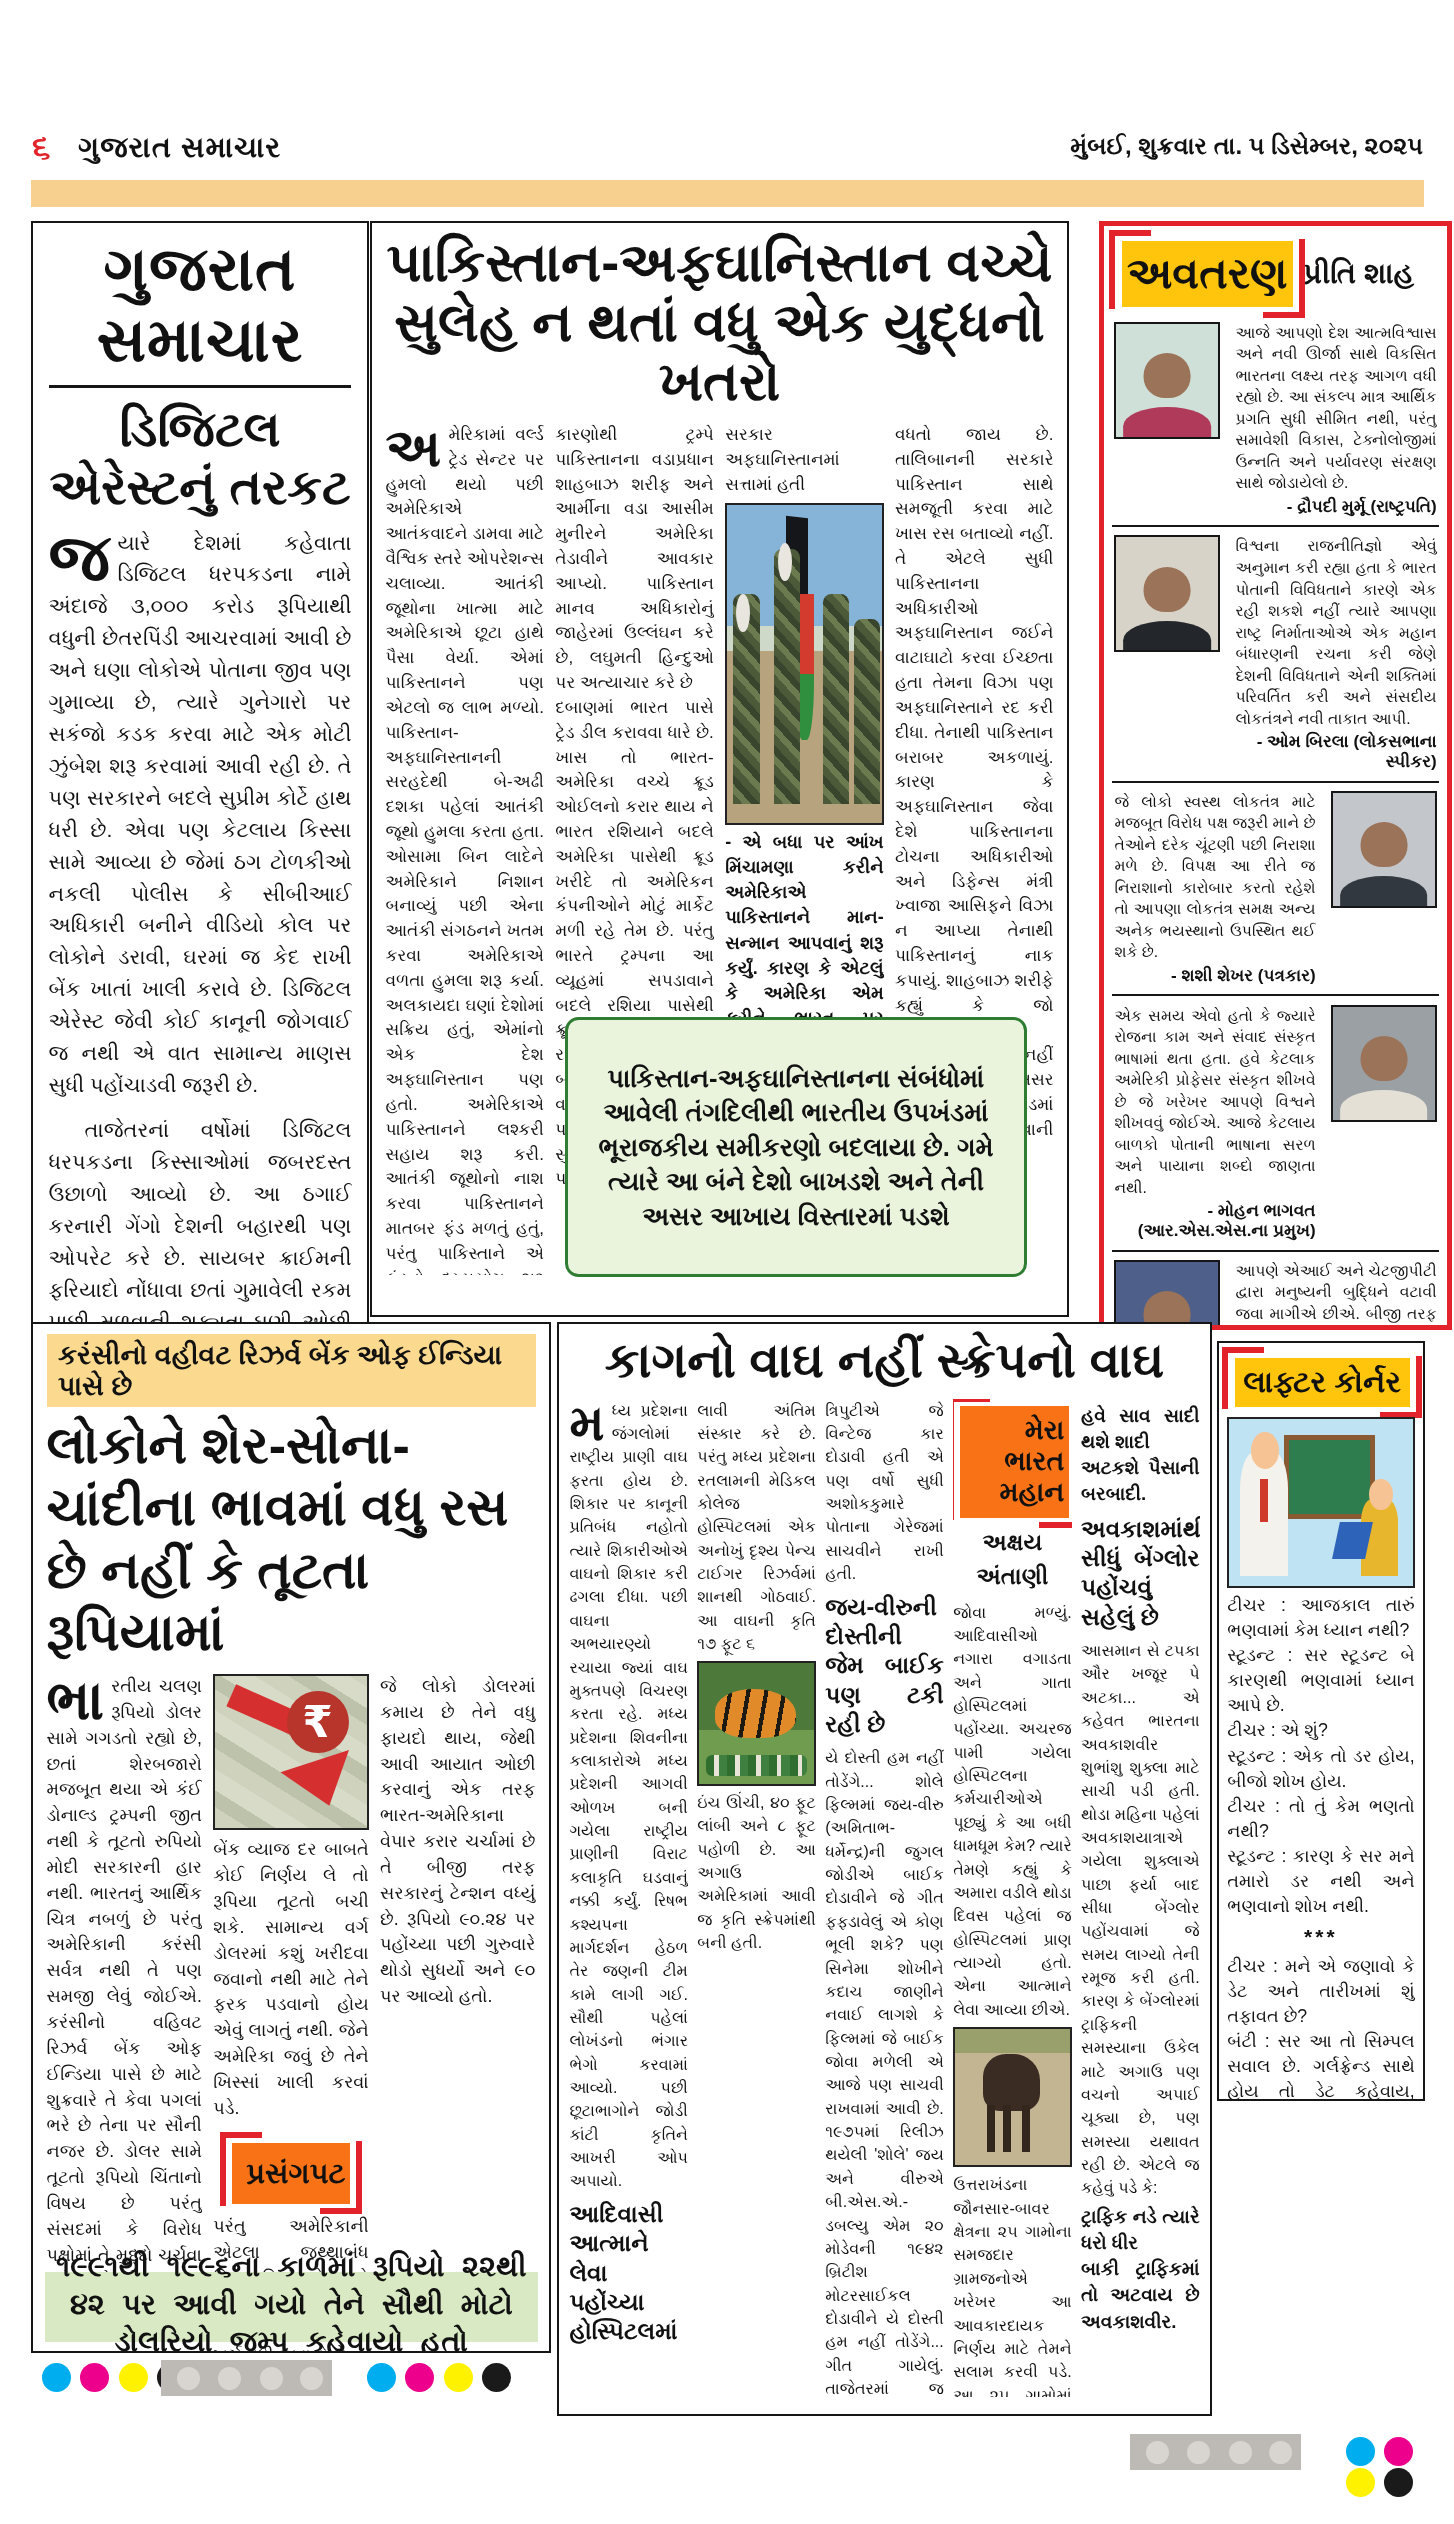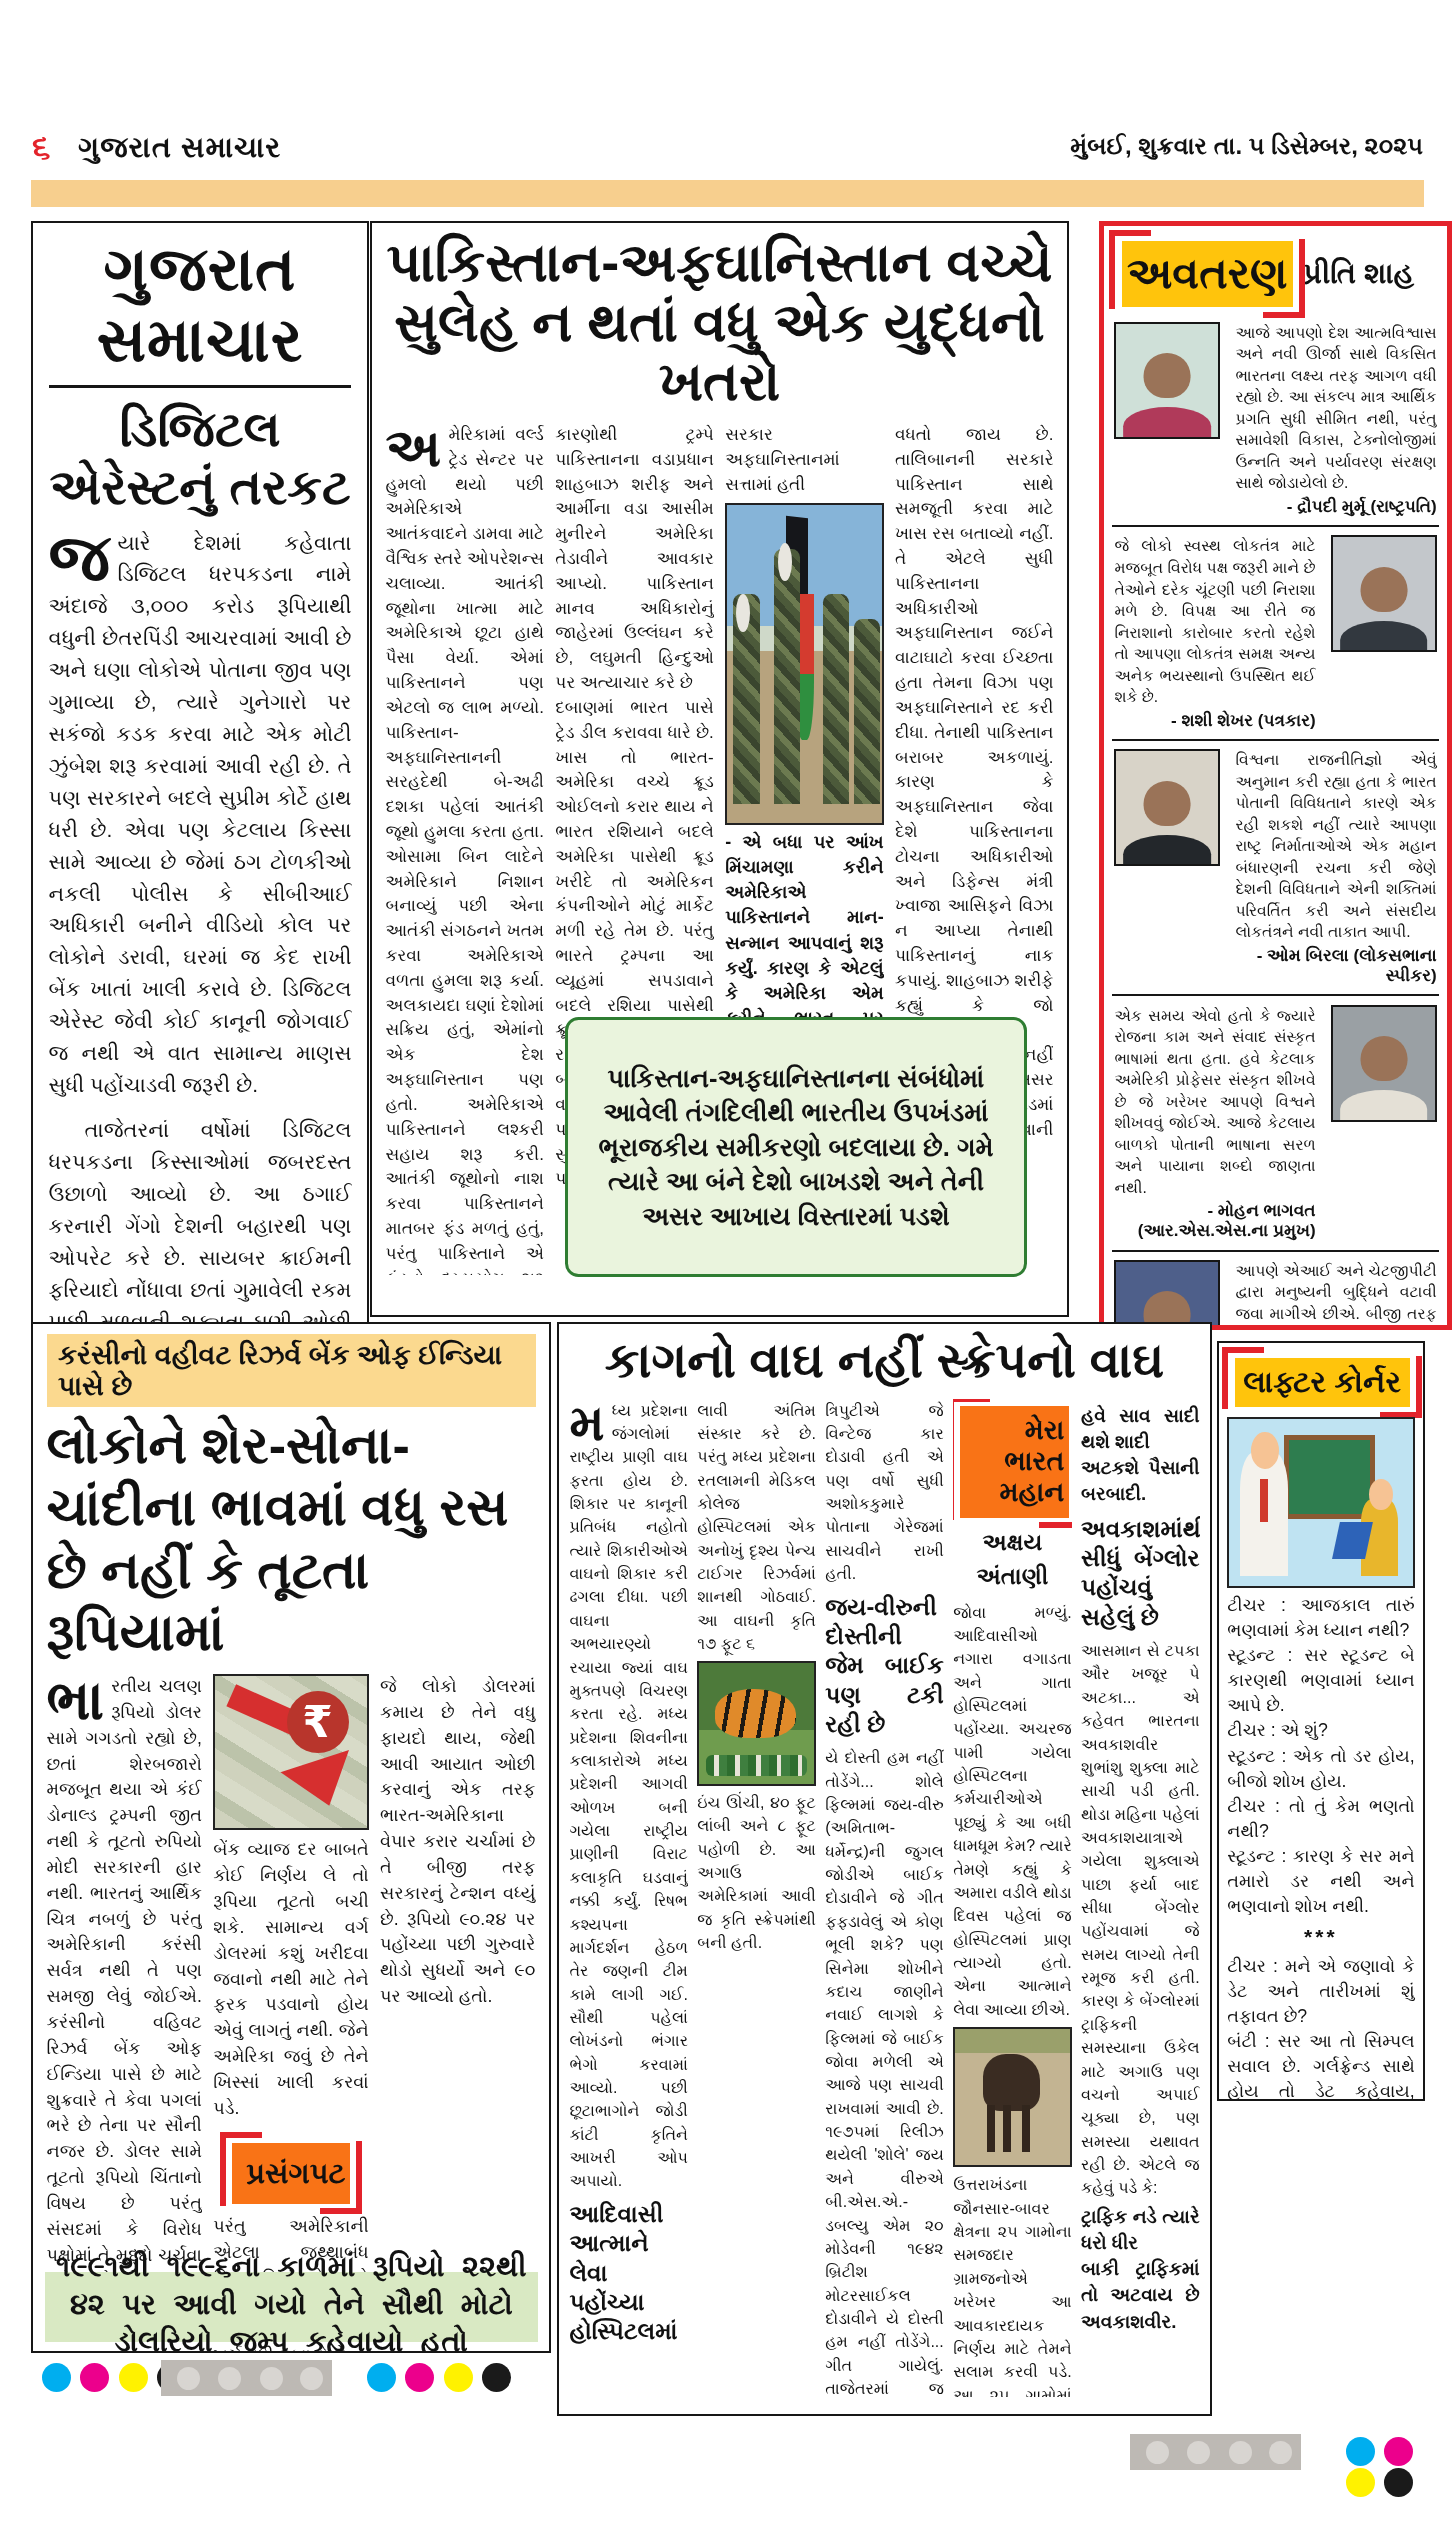--- a/index.html
+++ b/index.html
@@ -161,37 +161,37 @@
       <div class="portrait" style="background:#cfe0d8;">
           <div class="head"></div>
           <div class="torso" style="background:#b03a5a;"></div>
         </div>
       <div class="qcontent">
           <div class="qtext">આજે આપણો દેશ આત્મવિશ્વાસ અને નવી ઊર્જા સાથે વિકસિત ભારતના લક્ષ્ય તરફ આગળ વધી રહ્યો છે. આ સંકલ્પ માત્ર આર્થિક પ્રગતિ સુધી સીમિત નથી, પરંતુ સમાવેશી વિકાસ, ટેક્નોલોજીમાં ઉન્નતિ અને પર્યાવરણ સંરક્ષણ સાથે જોડાયેલો છે.</div>
       <div class="qattr">- દ્રૌપદી મુર્મૂ (રાષ્ટ્રપતિ)</div>
         </div>
     </div>
     <div class="quote">
+      <div class="portrait" style="background:#d8d3c8;">
+          <div class="head"></div>
+          <div class="torso" style="background:#23272b;"></div>
+        </div>
+      <div class="qcontent">
+          <div class="qtext">વિશ્વના રાજનીતિજ્ઞો એવું અનુમાન કરી રહ્યા હતા કે ભારત પોતાની વિવિધતાને કારણે એક રહી શકશે નહીં ત્યારે આપણા રાષ્ટ્ર નિર્માતાઓએ એક મહાન બંધારણની રચના કરી જેણે દેશની વિવિધતાને એની શક્તિમાં પરિવર્તિત કરી અને સંસદીય લોકતંત્રને નવી તાકાત આપી.</div>
+      <div class="qattr">- ઓમ બિરલા (લોકસભાના સ્પીકર)</div>
+        </div>
+    </div>
+    <div class="quote">
       <div class="qcontent">
           <div class="qtext">જે લોકો સ્વસ્થ લોકતંત્ર માટે મજબૂત વિરોધ પક્ષ જરૂરી માને છે તેઓને દરેક ચૂંટણી પછી નિરાશા મળે છે. વિપક્ષ આ રીતે જ નિરાશાનો કારોબાર કરતો રહેશે તો આપણા લોકતંત્ર સમક્ષ અન્ય અનેક ભયસ્થાનો ઉપસ્થિત થઈ શકે છે.</div>
       <div class="qattr">- શશી શેખર (પત્રકાર)</div>
         </div>
       <div class="portrait" style="background:#c3c7cb;">
           <div class="head"></div>
           <div class="torso"></div>
-        </div>
-    </div>
-    <div class="quote">
-      <div class="portrait" style="background:#d8d3c8;">
-          <div class="head"></div>
-          <div class="torso" style="background:#23272b;"></div>
-        </div>
-      <div class="qcontent">
-          <div class="qtext">વિશ્વના રાજનીતિજ્ઞો એવું અનુમાન કરી રહ્યા હતા કે ભારત પોતાની વિવિધતાને કારણે એક રહી શકશે નહીં ત્યારે આપણા રાષ્ટ્ર નિર્માતાઓએ એક મહાન બંધારણની રચના કરી જેણે દેશની વિવિધતાને એની શક્તિમાં પરિવર્તિત કરી અને સંસદીય લોકતંત્રને નવી તાકાત આપી.</div>
-      <div class="qattr">- ઓમ બિરલા (લોકસભાના સ્પીકર)</div>
         </div>
     </div>
     <div class="quote">
       <div class="qcontent">
           <div class="qtext">એક સમય એવો હતો કે જ્યારે રોજના કામ અને સંવાદ સંસ્કૃત ભાષામાં થતા હતા. હવે કેટલાક અમેરિકી પ્રોફેસર સંસ્કૃત શીખવે છે જે ખરેખર આપણે વિશ્વને શીખવવું જોઈએ. આજે કેટલાય બાળકો પોતાની ભાષાના સરળ અને પાયાના શબ્દો જાણતા નથી.</div>
       <div class="qattr">- મોહન ભાગવત (આર.એસ.એસ.ના પ્રમુખ)</div>
         </div>
       <div class="portrait" style="background:#9aa0a4;">
           <div class="head"></div>
           <div class="torso" style="background:#e4e0d6;"></div>

